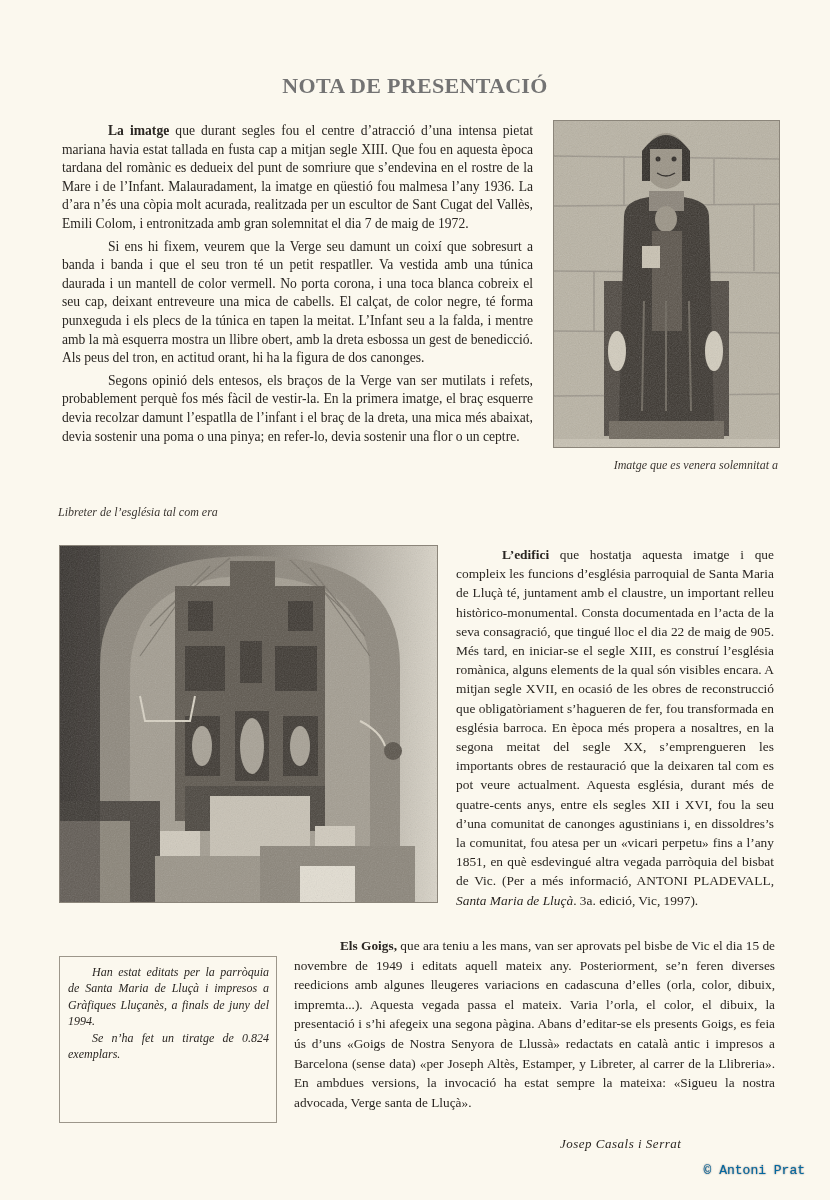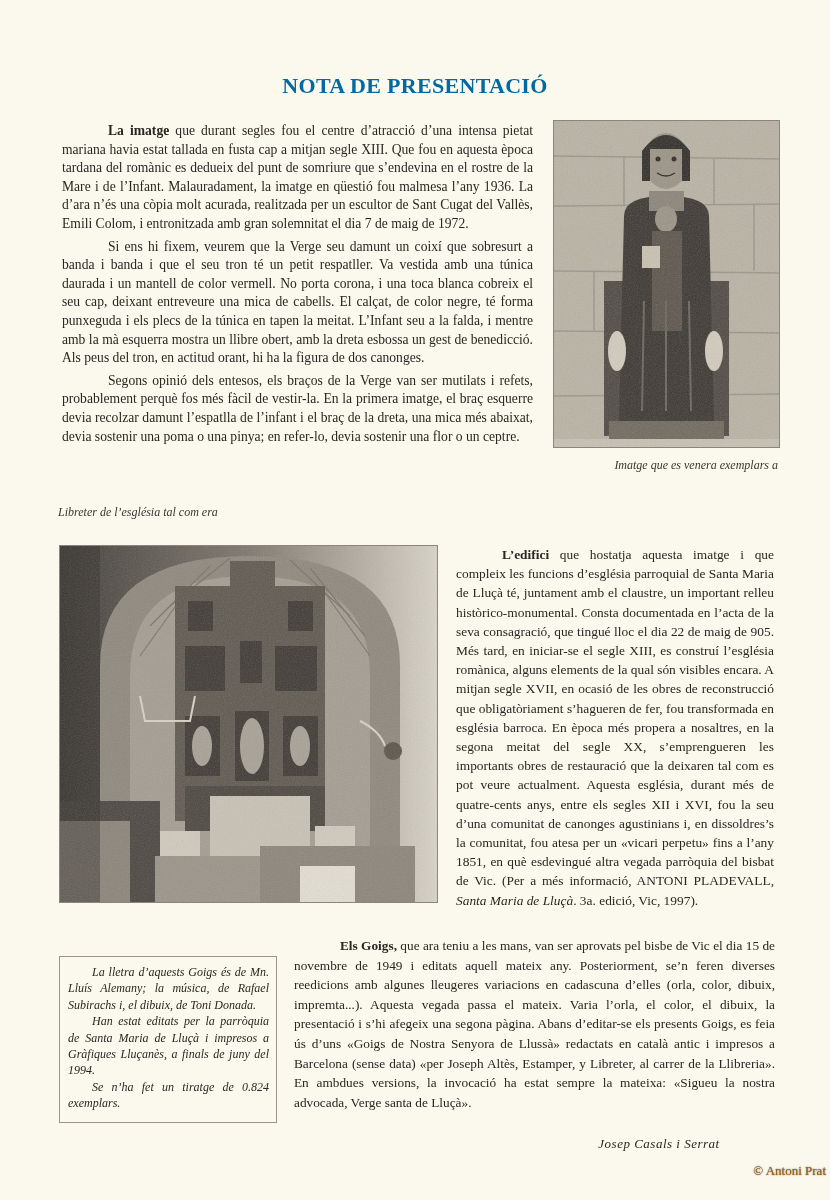--- a/index.html
+++ b/index.html
@@ -4,21 +4,21 @@
 <style>
   html, body { margin: 0; padding: 0; }
   body {
     width: 830px; height: 1200px; position: relative; overflow: hidden;
     background: #fbf8ee;
     font-family: "Liberation Serif", "DejaVu Serif", serif;
     color: #2a2622;
   }
   .title {
     position: absolute; left: 0; top: 58px; width: 830px; text-align: center;
-    font-weight: bold; font-size: 22px; letter-spacing: 0.3px; color: #0369a1;
+    font-weight: bold; font-size: 22px; letter-spacing: 0.3px; color: #737373;
   }
   .para {
     font-size: 13.6px; line-height: 18.6px; text-align: justify; margin: 4px;
   }
   .para.indent { text-indent: 46px; }
   .para b { font-weight: bold; }
   .col1 { position: absolute; left: 58px; top: 118px; width: 479px; }
   .photo {
     position: absolute; border: 1px solid #8b857a; overflow: hidden;
   }
@@ -34,27 +34,27 @@
   .col2 .para { font-size: 13.4px; line-height: 19.2px; }
   .credits {
     position: absolute; left: 59px; top: 956px; width: 201px; height: 150px;
     border: 1px solid #9c968a; padding: 7px 7px 8px 8px;
     font-style: italic; font-size: 12px; line-height: 16.4px; text-align: justify;
   }
   .credits p { margin: 0; text-indent: 24px; }
   .col3 { position: absolute; left: 290px; top: 932px; width: 489px; }
   .col3 .para { font-size: 13.3px; line-height: 19.6px; }
   .signature {
-    position: absolute; left: 560px; top: 1136px; width: 198px; text-align: center;
+    position: absolute; left: 560px; top: 1136px; width: 198px; text-align: left;
     font-style: italic; font-size: 13px; letter-spacing: 0.5px;
   }
   .watermark {
-    position: absolute; right: 4px; top: 1163px;
-    font-family: Liberation Serif, serif; font-size: 13px;
-    color: #a16207; text-shadow: 0 0 1px #888, 0 0 2px #999;
+    position: absolute; right: 25px; top: 1163px;
+    font-family: Liberation Mono, monospace; font-size: 13px;
+    color: #0369a1; text-shadow: 0 0 1px #888, 0 0 2px #999;
   }
 </style>
 </head>
 <body>
 
 <h1 class="title">NOTA DE PRESENTACIÓ</h1>
 
 <div class="col1">
   <p class="para indent"><b>La imatge</b><span> que durant segles fou el centre d’atracció d’una intensa pietat mariana havia estat tallada en fusta cap a mitjan segle XIII. Que fou en aquesta època tardana del romànic es dedueix del  punt de somriure que s’endevina en el rostre de la Mare i de l’Infant. Malauradament, la imatge en qüestió fou malmesa l’any 1936. La d’ara n’és una còpia molt acurada, realitzada per un escultor de Sant Cugat del Vallès, Emili Colom, i entronitzada amb gran solemnitat el dia 7 de maig de 1972.</span></p>
   <p class="para indent">Si ens hi fixem, veurem que la Verge seu damunt un coixí que sobresurt a banda i banda i que el seu tron té un petit respatller. Va vestida amb una túnica daurada i un mantell  de color vermell. No porta corona, i una toca blanca cobreix el seu cap, deixant entreveure una mica de cabells. El calçat, de color negre, té forma punxeguda i els plecs de la túnica en tapen la meitat. L’Infant seu a la falda, i mentre amb la mà esquerra mostra un llibre obert, amb la dreta esbossa un gest de benedicció. Als peus del tron, en actitud orant, hi ha la figura de dos canonges.</p>
@@ -101,21 +101,21 @@
         <line x1="90" y1="180" x2="88" y2="290"></line>
         <line x1="112" y1="180" x2="112" y2="290"></line>
         <line x1="135" y1="180" x2="137" y2="290"></line>
       </g>
     <rect x="55" y="300" width="115" height="20" fill="#6e675c"></rect>
     <rect x="0" y="318" width="225" height="8" fill="#c7c1b2"></rect>
     <rect width="225" height="326" filter="url(#grain)"></rect>
   </svg>
 </div>
 <div class="caption cap-virgin">
-  <div>Imatge que es venera exemplars a</div>
+  <div>Imatge que es venera solemnitat a</div>
 </div>
 
 <div class="caption cap-church">
   <div>Libreter de l’església tal com era</div>
 </div>
 
 <div class="photo church">
   <svg width="377" height="356" viewBox="0 0 377 356">
     <defs>
       <filter id="grain2">
@@ -176,21 +176,20 @@
     <rect x="0" y="0" width="40" height="356" fill="#2f2b27" opacity="0.45"></rect>
     <rect width="377" height="356" filter="url(#grain2)"></rect>
   </svg>
 </div>
 
 <div class="col2">
   <p class="para indent"><b>L’edifici</b><span> que hostatja aquesta imatge i que compleix les funcions d’església parroquial de Santa Maria de Lluçà té, juntament amb el claustre, un important relleu històrico-monumental. Consta documentada en l’acta de la seva consagració, que tingué lloc el dia 22 de maig de 905. Més tard, en iniciar-se el segle XIII, es construí l’església romànica, alguns elements de la qual són visibles encara. A mitjan segle XVII, en ocasió de les obres de reconstrucció que obligatòriament s’hagueren de fer, fou transformada en església barroca. En època més propera a nosaltres, en la segona meitat del segle XX, s’emprengueren les importants obres de restauració que la deixaren tal com es pot veure actualment. Aquesta església, durant més de quatre-cents anys, entre els segles XII i XVI, fou la seu d’una comunitat de canonges agustinians i, en dissoldres’s la comunitat, fou atesa per un «vicari perpetu» fins a l’any 1851, en què esdevingué altra vegada parròquia del bisbat de Vic. (Per a més informació, ANTONI PLADEVALL, </span><i>Santa Maria de Lluçà</i><span>. 3a. edició, Vic, 1997).</span></p>
 </div>
 
 <div class="credits">
-  <p>La lletra d’aquests Goigs és de Mn. Lluís Alemany; la música, de Rafael Subirachs i, el dibuix, de Toni Donada.</p>
   <p>Han estat editats per la parròquia de Santa Maria de Lluçà i impresos a Gràfiques Lluçanès, a finals de juny del 1994.</p>
   <p>Se n’ha fet un tiratge de 0.824 exemplars.</p>
 </div>
 
 <div class="col3">
   <p class="para indent"><b>Els Goigs,</b><span> que ara teniu a les mans, van ser aprovats pel bisbe de Vic el dia 15 de novembre de 1949 i editats aquell mateix any. Posteriorment, se’n feren diverses reedicions amb algunes lleugeres variacions en cadascuna d’elles (orla, color, dibuix, impremta...). Aquesta vegada passa el mateix. Varia l’orla, el color, el dibuix, la presentació i s’hi afegeix una segona pàgina. Abans d’editar-se els presents Goigs, es feia ús d’uns «Goigs de Nostra Senyora de Llussà» redactats en català antic i impresos a Barcelona (sense data) «per Joseph Altès, Estamper, y Libreter, al carrer de la Llibreria». En ambdues versions, la invocació ha estat sempre la mateixa: «Sigueu la nostra advocada, Verge santa de Lluçà».</span></p>
 </div>
 
 <div class="signature">Josep Casals i Serrat</div>
 <div class="watermark">© Antoni Prat</div>

